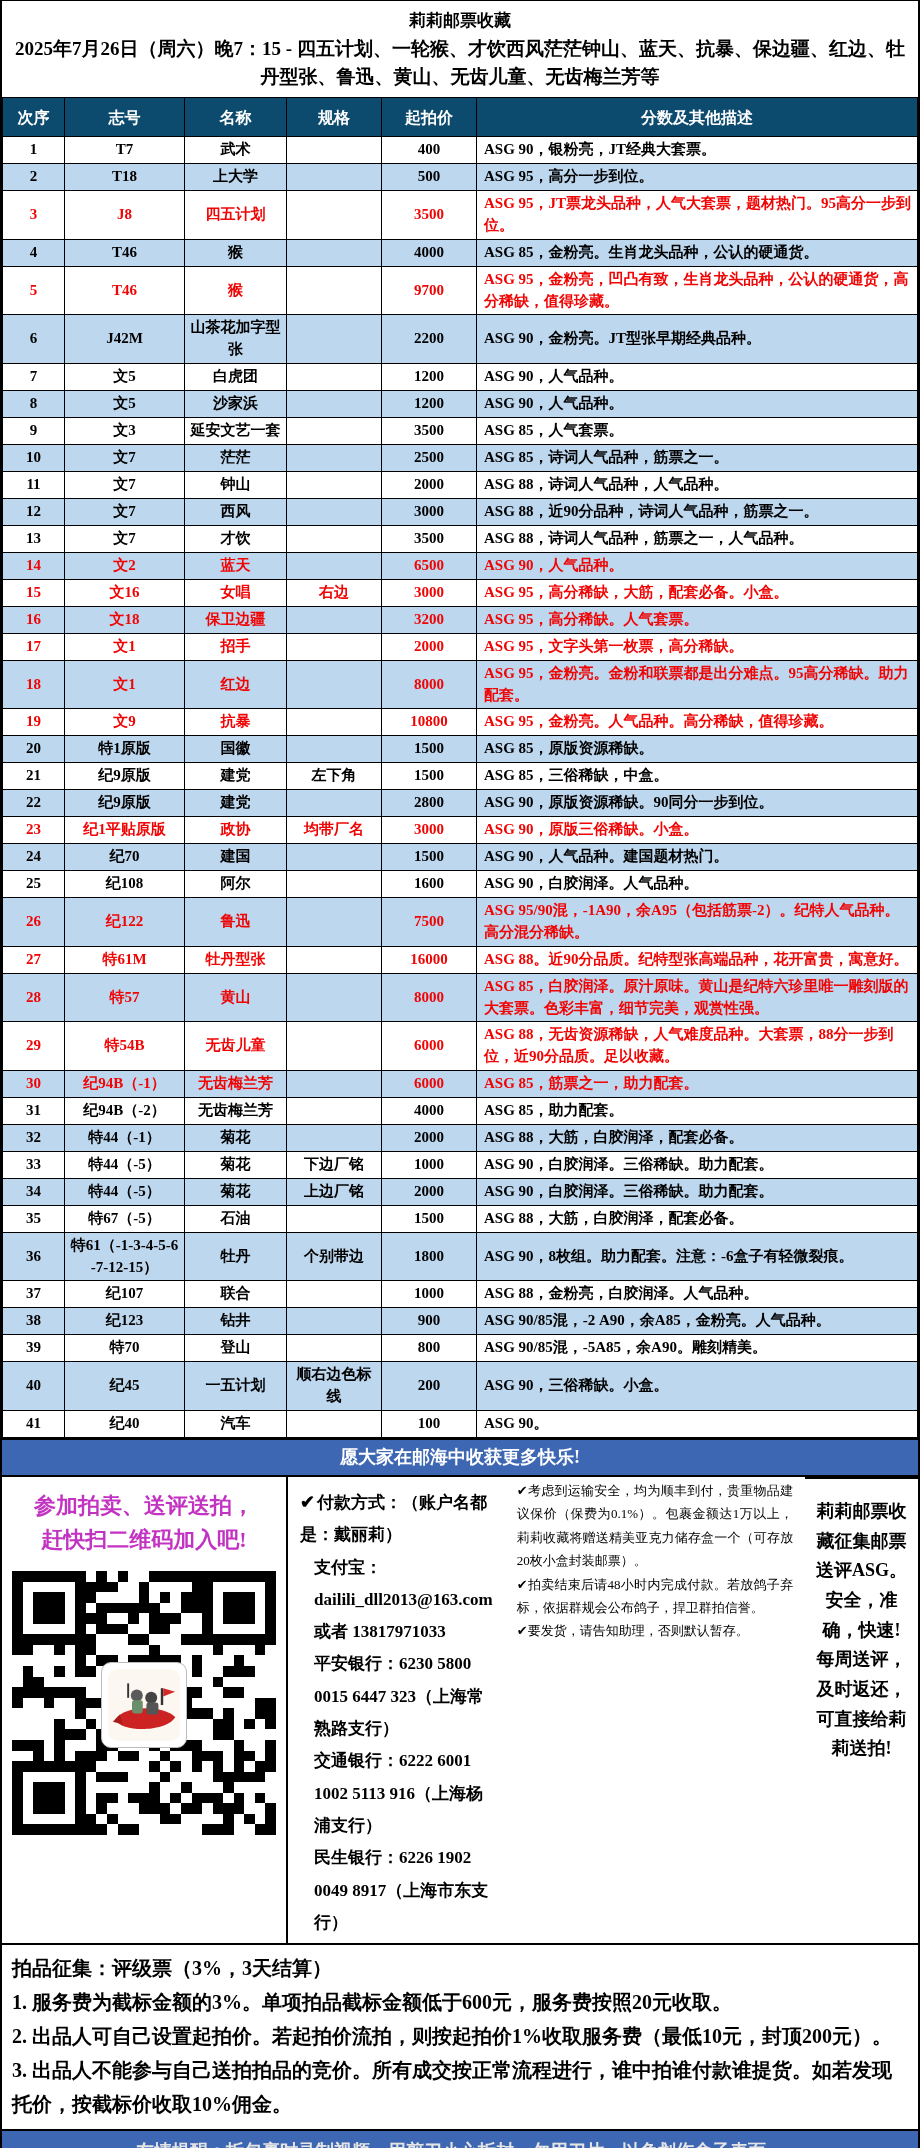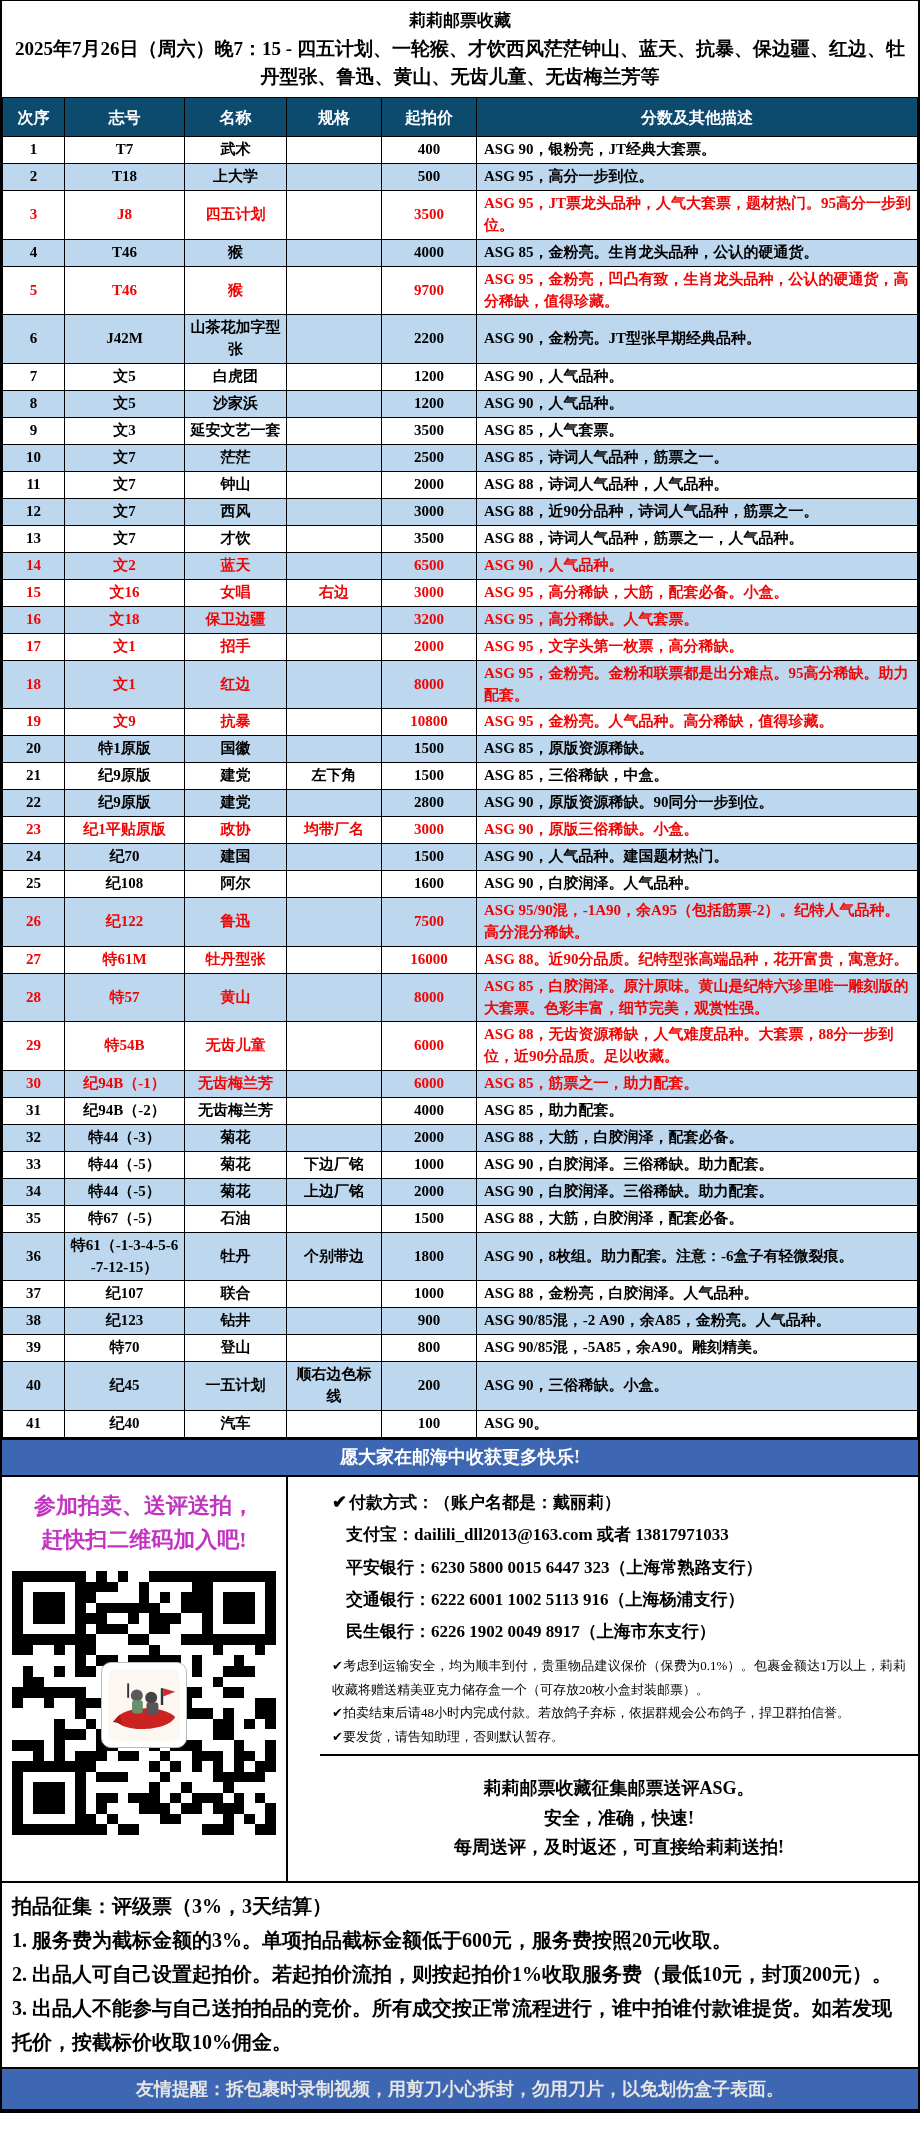--- a/index.html
+++ b/index.html
@@ -13,26 +13,26 @@
   table.auction{width:100%;border-collapse:collapse;table-layout:fixed;}
   table.auction th,table.auction td{border:1px solid #000;padding:2px 4px;font-weight:bold;font-size:15px;line-height:1.45;text-align:center;vertical-align:middle;word-break:break-all;}
   table.auction thead th{background:#0c4a6e;color:#fff;font-size:16px;height:34px;}
   table.auction td.desc{text-align:left;padding-left:7px;}
   table.auction tr{height:27px;}
   table.auction tr.alt td{background:#BDD7EE;}
   table.auction tr.red td{color:#F00505;}
   
   .banner{background:#3D66B3;color:#fff;font-weight:bold;font-size:18px;text-align:center;padding:5px 4px;border-top:2px solid #000;border-bottom:2px solid #000;line-height:1.4;}
   
-  .middle{display:flex;align-items:stretch;gap:32px;}
+  .middle{display:flex;align-items:stretch;}
   .mid-left{width:286px;min-width:286px;border-right:2px solid #000;box-sizing:border-box;text-align:center;padding-top:12px;}
   .promo{color:#C233C2;font-weight:bold;font-size:22px;line-height:1.55;padding:0 6px;}
   .qr-wrap{position:relative;width:264px;margin:14px auto 6px auto;}
   .qr-logo{position:absolute;left:50%;top:50%;transform:translate(-50%,-50%);width:84px;height:84px;background:#fff;border-radius:10px;border:1px solid #bbb;display:flex;align-items:center;justify-content:center;}
-  .mid-right{flex:1;display:flex;flex-direction:column;}
+  .mid-right{flex:1;display:flex;flex-direction:row;}
   .pay{padding:8px 12px 4px 12px;flex:1;}
   .pline{font-size:17px;font-weight:bold;line-height:1.9;}
   .pline .chk{font-size:18px;margin-right:2px;}
   .pline.indent{padding-left:14px;}
   .notes{padding:2px 12px 6px 12px;}
   .note{font-size:13px;font-weight:normal;line-height:1.8;text-align:justify;}
   .asg{border-top:2px solid #000;text-align:center;padding:18px 8px;}
   .asg div{font-size:18px;font-weight:bold;line-height:1.65;}
   
   .rules{border-top:2px solid #000;padding:6px 10px 8px 10px;}
@@ -312,21 +312,21 @@
         <tr class="">
           <td>31</td>
           <td>纪94B（-2）</td>
           <td>无齿梅兰芳</td>
           <td></td>
           <td>4000</td>
           <td class="desc">ASG 85，助力配套。</td>
         </tr>
         <tr class="alt">
           <td>32</td>
-          <td>特44（-3）</td>
+          <td>特44（-1）</td>
           <td>菊花</td>
           <td></td>
           <td>2000</td>
           <td class="desc">ASG 88，大筋，白胶润泽，配套必备。</td>
         </tr>
         <tr class="">
           <td>33</td>
           <td>特44（-5）</td>
           <td>菊花</td>
           <td>下边厂铭</td>

